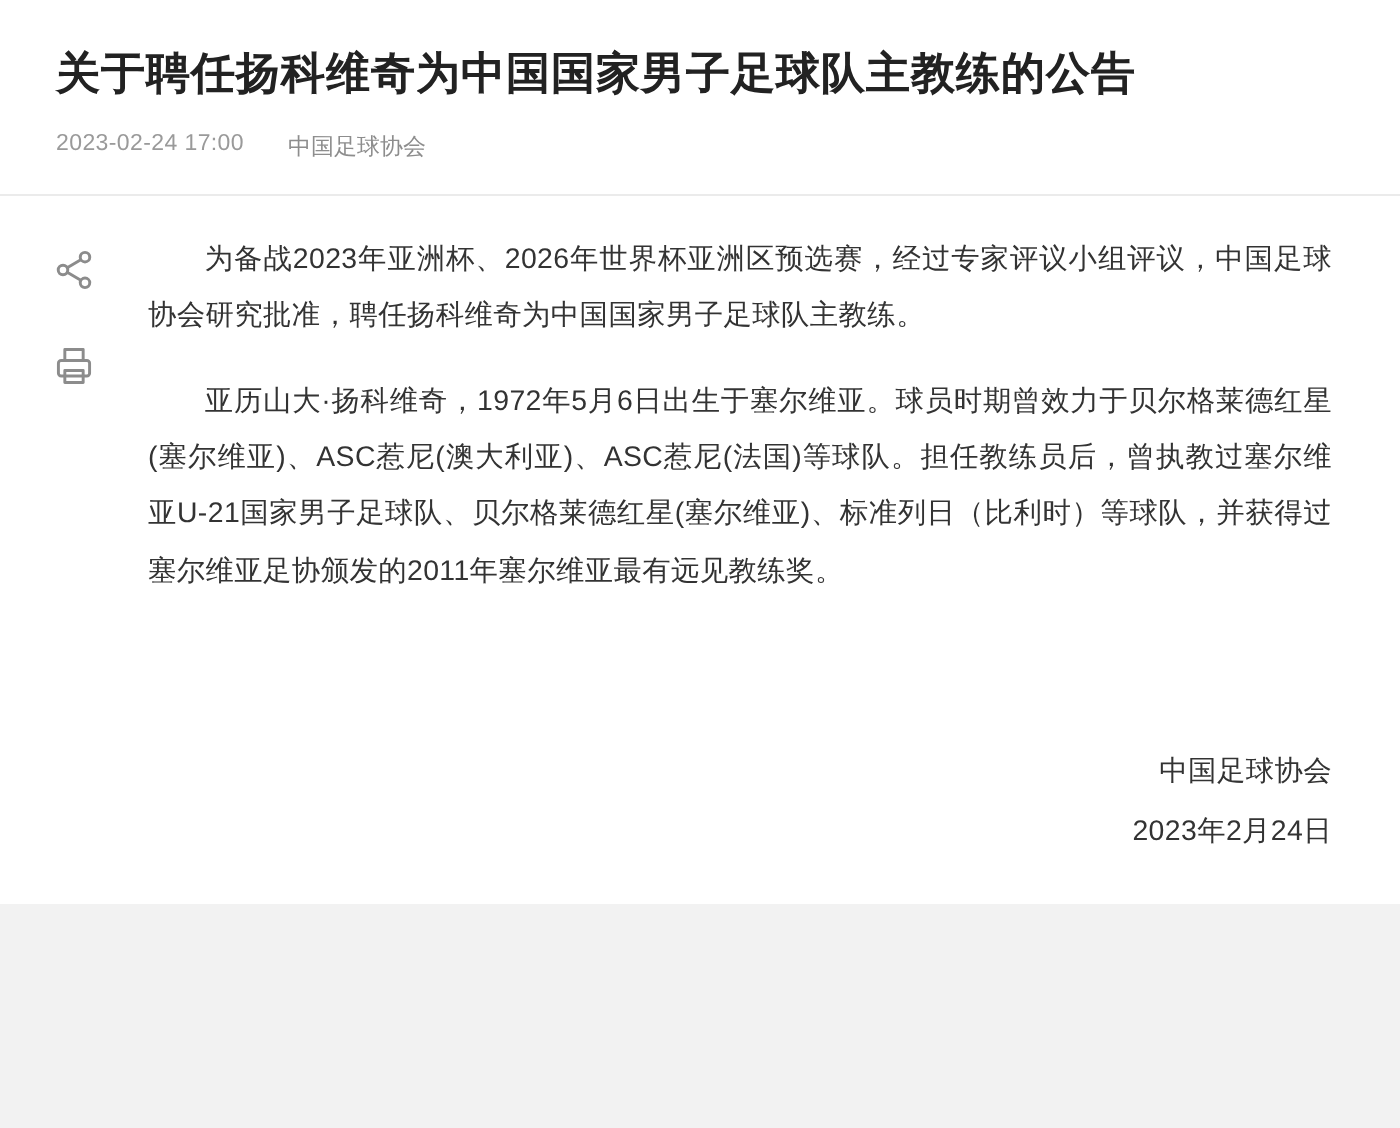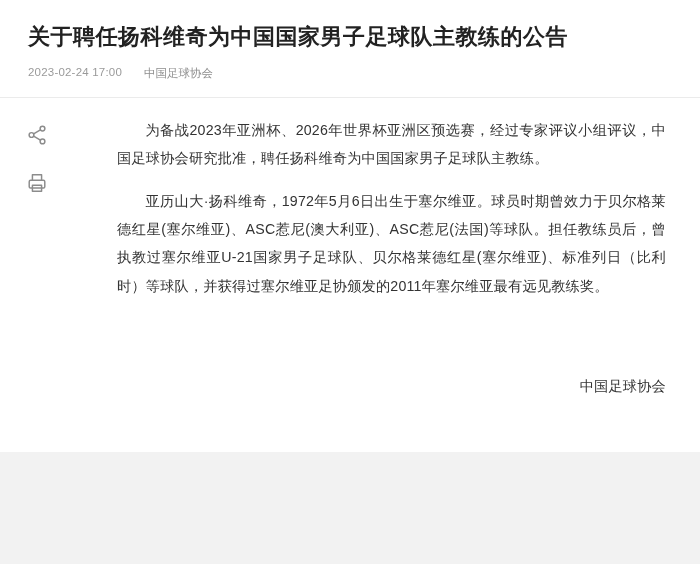--- a/index.html
+++ b/index.html
@@ -45,21 +45,20 @@
     color: #8d8d8d;
   }
   .divider {
     height: 1px;
     background: #ebebeb;
     margin: 0 0 0 0;
   }
   .body-wrap {
     display: flex;
     padding-top: 18px;
-    gap: 43px;
   }
   .tools {
     width: 74px;
     flex: 0 0 74px;
     display: flex;
     flex-direction: column;
     align-items: center;
     gap: 22px;
     padding-top: 6px;
   }
@@ -137,15 +136,16 @@
 
     <div class="content">
       <p class="para">为备战2023年亚洲杯、2026年世界杯亚洲区预选赛，经过专家评议小组评议，中国足球协会研究批准，聘任扬科维奇为中国国家男子足球队主教练。</p>
       <p class="para">亚历山大·扬科维奇，1972年5月6日出生于塞尔维亚。球员时期曾效力于贝尔格莱德红星(塞尔维亚)、ASC惹尼(澳大利亚)、ASC惹尼(法国)等球队。担任教练员后，曾执教过塞尔维亚U-21国家男子足球队、贝尔格莱德红星(塞尔维亚)、标准列日（比利时）等球队，并获得过塞尔维亚足协颁发的2011年塞尔维亚最有远见教练奖。</p>
     </div>
 
   </div>
 
   <div class="signoff">
     <div>中国足球协会</div>
+    <div>2023年2月24日</div>
   </div>
 
 </div>
 
 </body></html>

